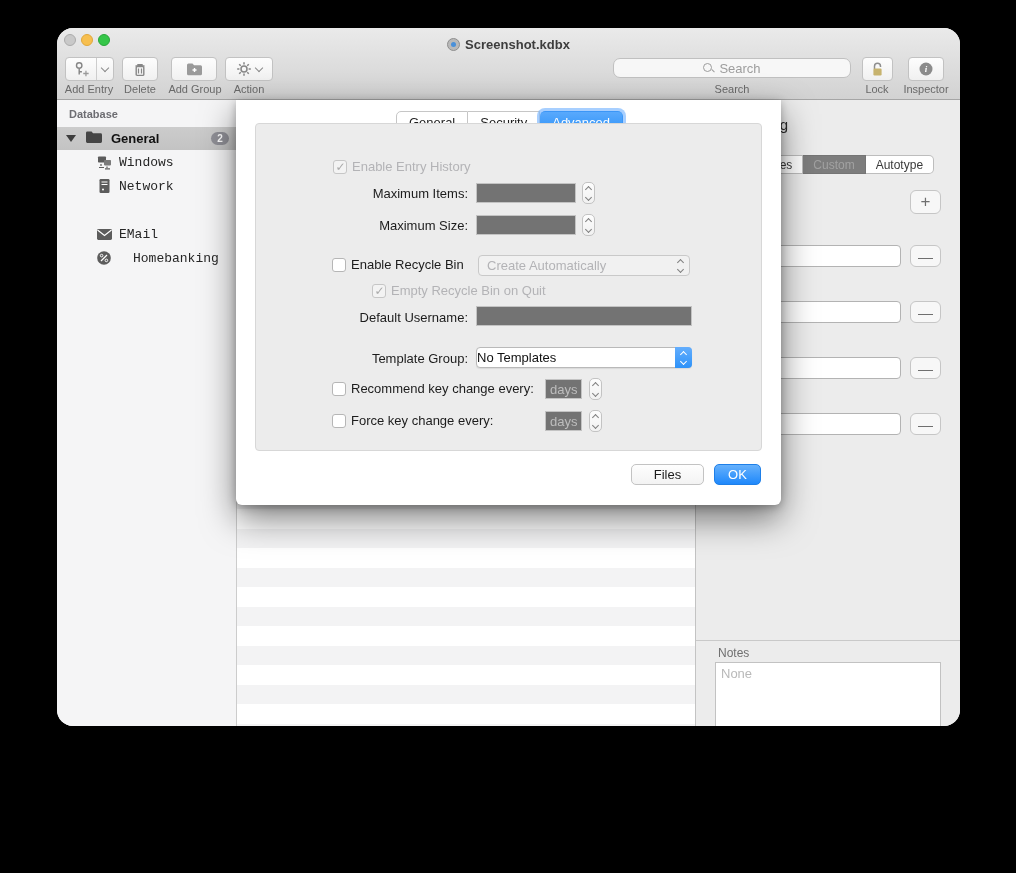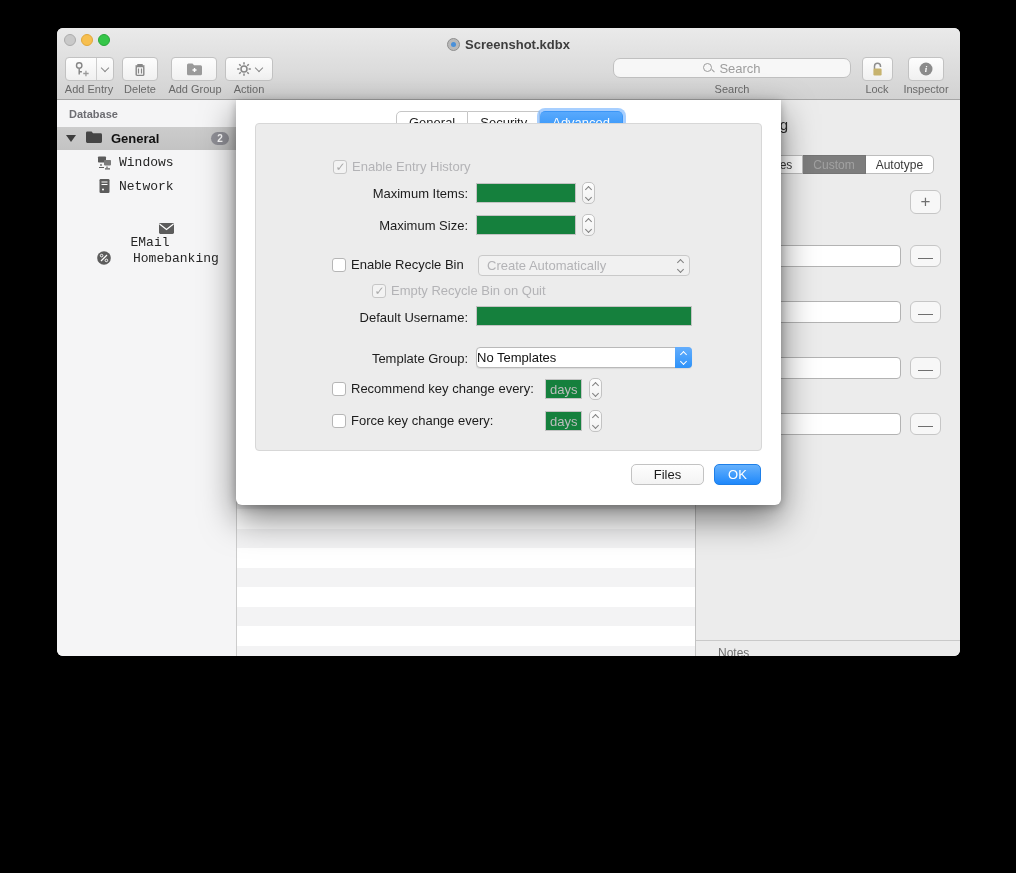--- a/index.html
+++ b/index.html
@@ -1,22 +1,22 @@
 <!DOCTYPE html>
 <html><head>
 <meta charset="utf-8">
 <style>
   * { margin:0; padding:0; box-sizing:border-box; }
   html,body { background:#000; }
   body { font-family:"Liberation Sans","DejaVu Sans",sans-serif; -webkit-font-smoothing:antialiased; }
   #stage { position:relative; width:1016px; height:873px; background:#000; overflow:hidden; }
 
   
-  #win { position:absolute; left:57px; top:28px; width:903px; height:628px;
-         border-radius:6px; overflow:hidden; background:#ececec;
+  #win { position:absolute; left:57px; top:28px; width:903px; height:698px;
+         border-radius:16px; overflow:hidden; background:#ececec;
          box-shadow:0 18px 40px rgba(0,0,0,.65); }
 
   
   #header { position:absolute; left:0; top:0; width:903px; height:72px;
             background:linear-gradient(#eaeaea,#d2d2d2); border-bottom:1px solid #a5a5a5; }
   .light { position:absolute; top:6px; width:12px; height:12px; border-radius:50%; }
   #light-close { left:7px;  background:#c9c9c9; border:1px solid #ababab; }
   #light-min   { left:24px; background:#f7bf4f; border:1px solid #dfa73c; }
   #light-zoom  { left:41px; background:#35c649; border:1px solid #29a63a; }
   #titlewrap { position:absolute; top:7px; left:0; width:100%; height:18px; display:flex; justify-content:center; align-items:center; gap:5px; }
@@ -99,21 +99,21 @@
   #dlg-box { position:absolute; left:19px; top:23px; width:507px; height:328px; background:#ececec;
              border:1px solid #d7d7d7; border-radius:4px; }
 
   .cb { position:absolute; width:14px; height:14px; border:1px solid #b6b6b6; border-radius:3px; background:#fff; }
   .cb.disabled { background:#f3f3f3; border-color:#c6c6c6; }
   .cb.checked::after { content:"✓"; position:absolute; left:1.5px; top:-1px; font-size:12px; font-weight:700; color:#2f2f2f; }
   .cb.disabled.checked::after { color:#a9a9a9; }
   .dlg-label { position:absolute; font-size:13px; color:#1c1c1c; white-space:nowrap; }
   .dlg-label.disabled { color:#b3b3b6; }
   .r-label { position:absolute; left:0; width:232px; text-align:right; font-size:13px; color:#1c1c1c; white-space:nowrap; }
-  .dlg-input { position:absolute; height:20px; background:#15803d; border:1px solid #c3c3c3; font-size:13px; padding:0 4px; color:#222; }
+  .dlg-input { position:absolute; height:20px; background:#737373; border:1px solid #c3c3c3; font-size:13px; padding:0 4px; color:#222; }
   .dlg-input::placeholder { color:#bdbdbd; }
   .stepper { position:absolute; width:13px; height:22px; background:linear-gradient(#fdfdfd,#f1f1f1);
              border:1px solid #c3c3c3; border-radius:5px; display:flex; flex-direction:column; align-items:center; justify-content:center; gap:3px; }
   .chv-up { width:5px; height:5px; border-left:1.5px solid #7f7f7f; border-top:1.5px solid #7f7f7f; transform:rotate(45deg); }
   .chv-dn { width:5px; height:5px; border-right:1.5px solid #7f7f7f; border-bottom:1.5px solid #7f7f7f; transform:rotate(45deg); }
   #popup-recycle { position:absolute; left:242px; top:155px; width:212px; height:21px; background:#f1f1f1;
                    border:1px solid #c9c9c9; border-radius:4px; display:flex; align-items:center;gap:12px; }
   #popup-recycle .ptext { font-size:13px; color:#b3b3b6; margin-left:8px; flex:1; }
   .pop-chevs { display:flex; flex-direction:column; gap:2px; margin-right:6px; }
   #popup-template { position:absolute; left:240px; top:247px; width:216px; height:21px; background:#fff;
@@ -243,21 +243,21 @@
             <svg width="13" height="16" viewBox="0 0 13 16">
                 <rect x="1.5" y="1" width="10" height="14" rx="1.2" fill="#5c5c5c"></rect>
                 <path d="M3.5 4 h6 M3.5 6.5 h6" stroke="#ffffff" stroke-width="1.1"></path>
                 <circle cx="5" cy="11.5" r="1" fill="#ffffff"></circle>
               </svg>
           </span>
           <span class="sb-text">Network</span>
         </div>
 
 
-        <div class="sb-item" style="top:122px;flex-direction:column;">
+        <div class="sb-item" style="top:122px;">
           <span class="sb-icon">
             <svg width="17" height="13" viewBox="0 0 17 13">
                 <rect x="1" y="1" width="15" height="11" rx="1.4" fill="#5c5c5c"></rect>
                 <path d="M1.5 2 L8.5 7.5 L15.5 2" stroke="#ffffff" stroke-width="1.2" fill="none"></path>
               </svg>
           </span>
           <span class="sb-text">EMail</span>
         </div>
 
         <div class="sb-item" style="top:146px;gap:14px;">

